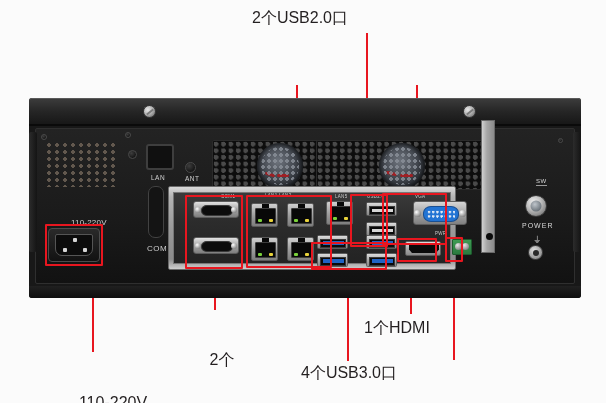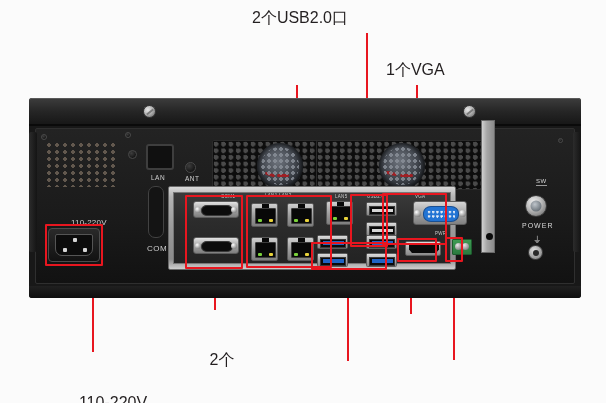--- a/index.html
+++ b/index.html
@@ -283,33 +283,34 @@
   .hl { position:absolute; border:2px solid #e8161f; border-radius:1px; }
 </style>
 </head>
 <body>
 
 <div id="stage">
 
   <div class="label c" style="left:300px; top:8px; transform:translateX(-50%);">2个USB2.0口</div>
 
 
-  <div class="label" style="left:386px; top:60px;">1个VGA</div>
 
   <div class="label c" style="left:222px; top:312px; transform:translateX(-50%);">
     <div>2个</div>
     
   </div>
 
   <div class="label c" style="left:113px; top:355px; transform:translateX(-50%);">
     <div>110-220V</div>
     
   </div>
 
-
+  <div class="label c" style="left:349px; top:363px; transform:translateX(-50%);">4个USB3.0口</div>
+
+  <div class="label c" style="left:397px; top:318px; transform:translateX(-50%);">1个HDMI</div>
 
 
   <div class="vline" style="left:366px; top:33px; height:162px;"></div>
   <div class="vline" style="left:296px; top:85px; height:111px;"></div>
   <div class="vline" style="left:416px; top:85px; height:112px;"></div>
   <div class="vline" style="left:214px; top:268px; height:42px;"></div>
   <div class="vline" style="left:92px; top:266px; height:86px;"></div>
   <div class="vline" style="left:347px; top:248px; height:113px;"></div>
   <div class="vline" style="left:410px; top:262px; height:52px;"></div>
   <div class="vline" style="left:453px; top:262px; height:98px;"></div>

